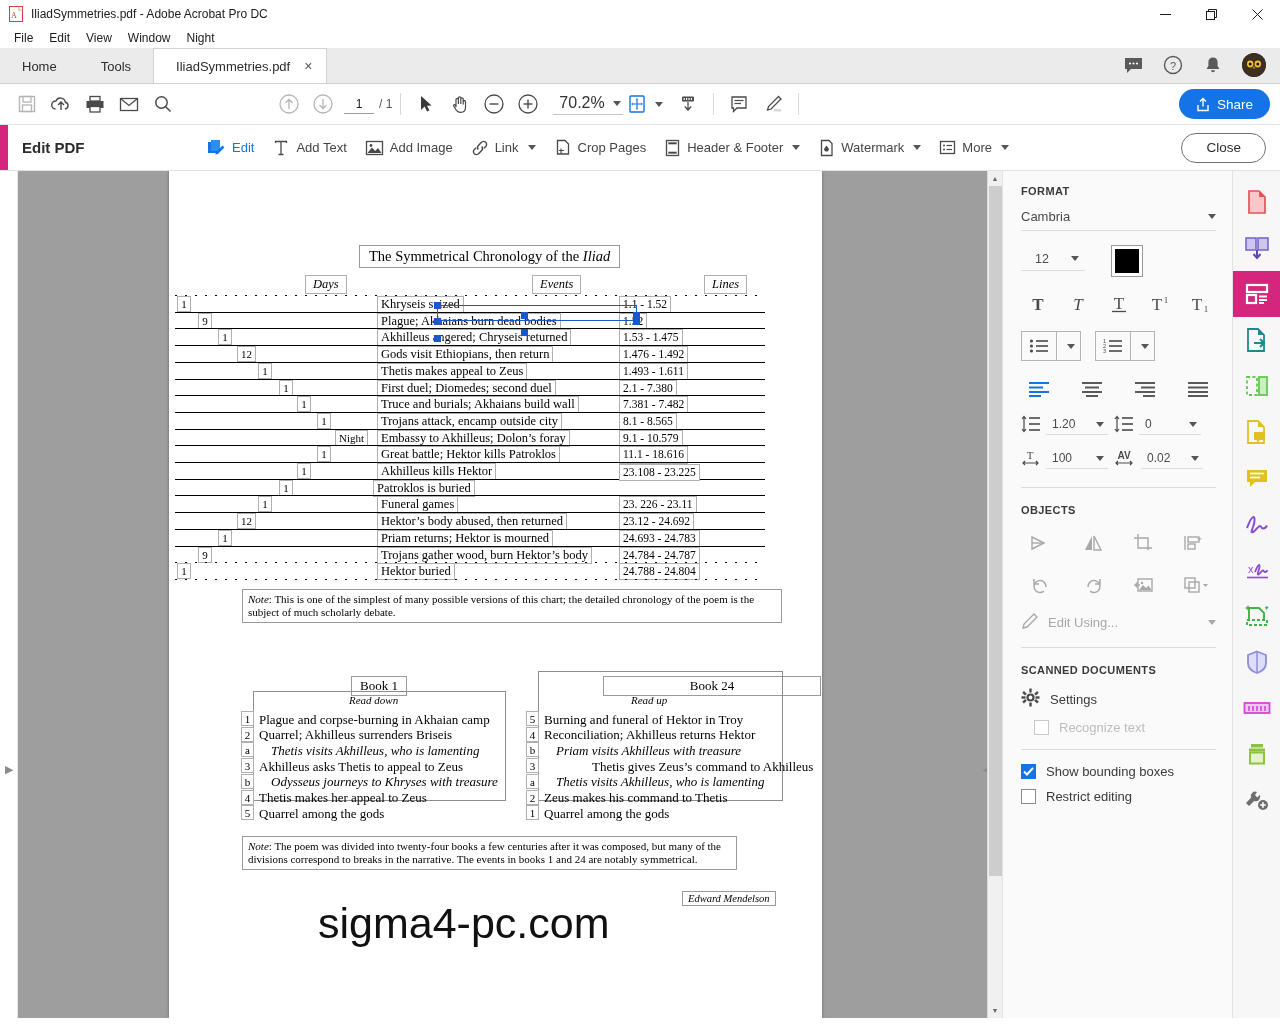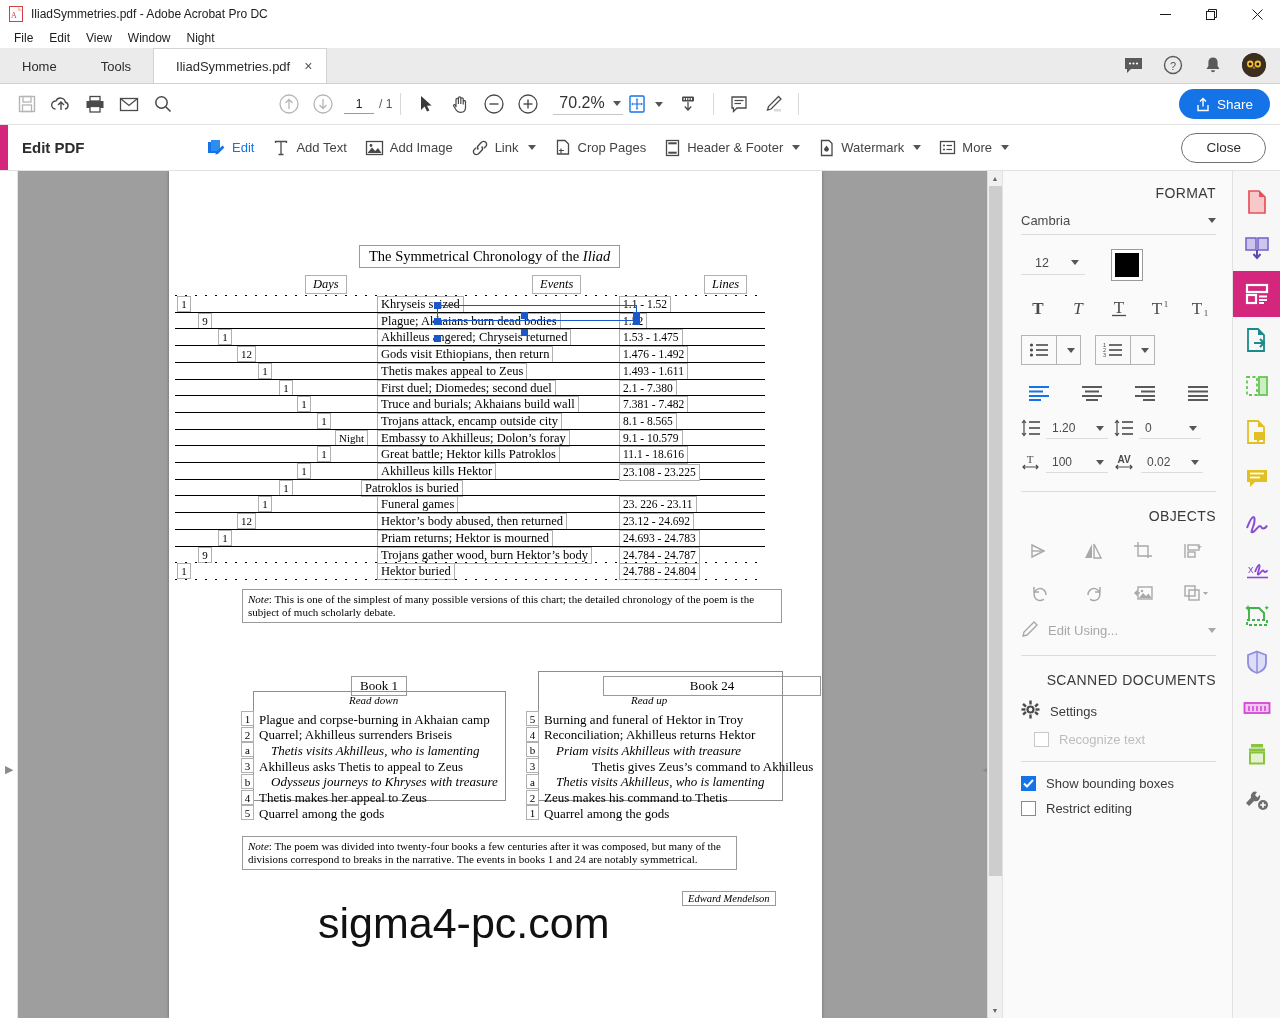--- a/index.html
+++ b/index.html
@@ -111,21 +111,21 @@
   
   .selrect{ position:absolute; border:1px solid #1a57c8; }
   .handle{ position:absolute; width:7px;height:7px;background:#1a57c8; }
   .ctxmenu{ position:absolute; background:#efefef; border:1px solid #d0d0d0;
             box-shadow:1px 1px 4px rgba(0,0,0,.25); font-family:"Liberation Sans",sans-serif;
             display:flex;align-items:center;justify-content:center; font-size:14px; color:#2b2b2b;}
 
   
   .rightpanel{ width:230px; background:#fafafa; border-left:1px solid #e2e2e2; padding:14px 16px 0 18px;
                position:relative;}
-  .sec-hd{ font-size:14px; font-weight:normal; color:#3a3a3a; letter-spacing:.4px; margin-bottom:12px;text-align:right;}
+  .sec-hd{ font-size:11px; font-weight:bold; color:#3a3a3a; letter-spacing:.4px; margin-bottom:12px;}
   .fontrow{ display:flex;align-items:center;justify-content:space-between; padding-bottom:6px;
             border-bottom:1px solid #dcdcdc; }
   .fontname{ font-size:13px; color:#4a4a4a;}
   .row2{ display:flex; align-items:center; margin-top:14px; gap:26px;}
   .sizebox{ display:flex;align-items:center;gap:18px;border-bottom:1px solid #dcdcdc;padding:0 6px 4px 14px;}
   .sizeval{ font-size:12.5px;color:#4a4a4a;}
   .swatch{ width:32px;height:32px;border:1px solid #9a9a9a;padding:3px;background:#fff;}
   .swatch div{ width:100%;height:100%;}
   .tfmt{ display:flex; align-items:flex-end; gap:0; margin-top:12px; justify-content:space-between;}
   .tfbtn{ width:34px;height:30px;display:flex;align-items:center;justify-content:center;color:#4a4a4a;}
@@ -497,21 +497,21 @@
             <div class="rowline" style="left: 6px; top: 274.3px; width: 590px;"></div>
             <div class="daycell" style="left: 148px; top: 275.3px; min-width: 14px;">1</div>
             <div class="evcell" style="left: 208px; top: 275.3px;">Great battle; Hektor kills Patroklos</div>
             <div class="lncell" style="left: 450px; top: 275.3px;">11.1 - 18.616</div>
             <div class="rowline" style="left: 6px; top: 291px; width: 590px;"></div>
             <div class="daycell" style="left: 128px; top: 292px; min-width: 14px;">1</div>
             <div class="evcell" style="left: 208px; top: 292px;">Akhilleus kills Hektor</div>
             <div class="lncell" style="left: 450px; top: 292px;">19.1 - 23.107</div>
             <div class="rowline" style="left: 6px; top: 307.7px; width: 590px;"></div>
             <div class="daycell" style="left: 110px; top: 308.7px; min-width: 14px;">1</div>
-            <div class="evcell" style="left: 192px; top: 308.7px;">Patroklos is buried</div>
+            <div class="evcell" style="left: 204px; top: 308.7px;">Patroklos is buried</div>
             <div class="lncell" style="left: 450px; top: 293px;">23.108 - 23.225</div>
             <div class="rowline" style="left: 6px; top: 324.4px; width: 590px;"></div>
             <div class="daycell" style="left: 89px; top: 325.4px; min-width: 14px;">1</div>
             <div class="evcell" style="left: 208px; top: 325.4px;">Funeral games</div>
             <div class="lncell" style="left: 450px; top: 325.4px;">23. 226 - 23.11</div>
             <div class="rowline" style="left: 6px; top: 341.1px; width: 590px;"></div>
             <div class="daycell" style="left: 68px; top: 342.1px; min-width: 14px;">12</div>
             <div class="evcell" style="left: 208px; top: 342.1px;">Hektor’s body abused, then returned</div>
             <div class="lncell" style="left: 450px; top: 342.1px;">23.12 - 24.692</div>
             <div class="rowline" style="left: 6px; top: 357.8px; width: 590px;"></div>

